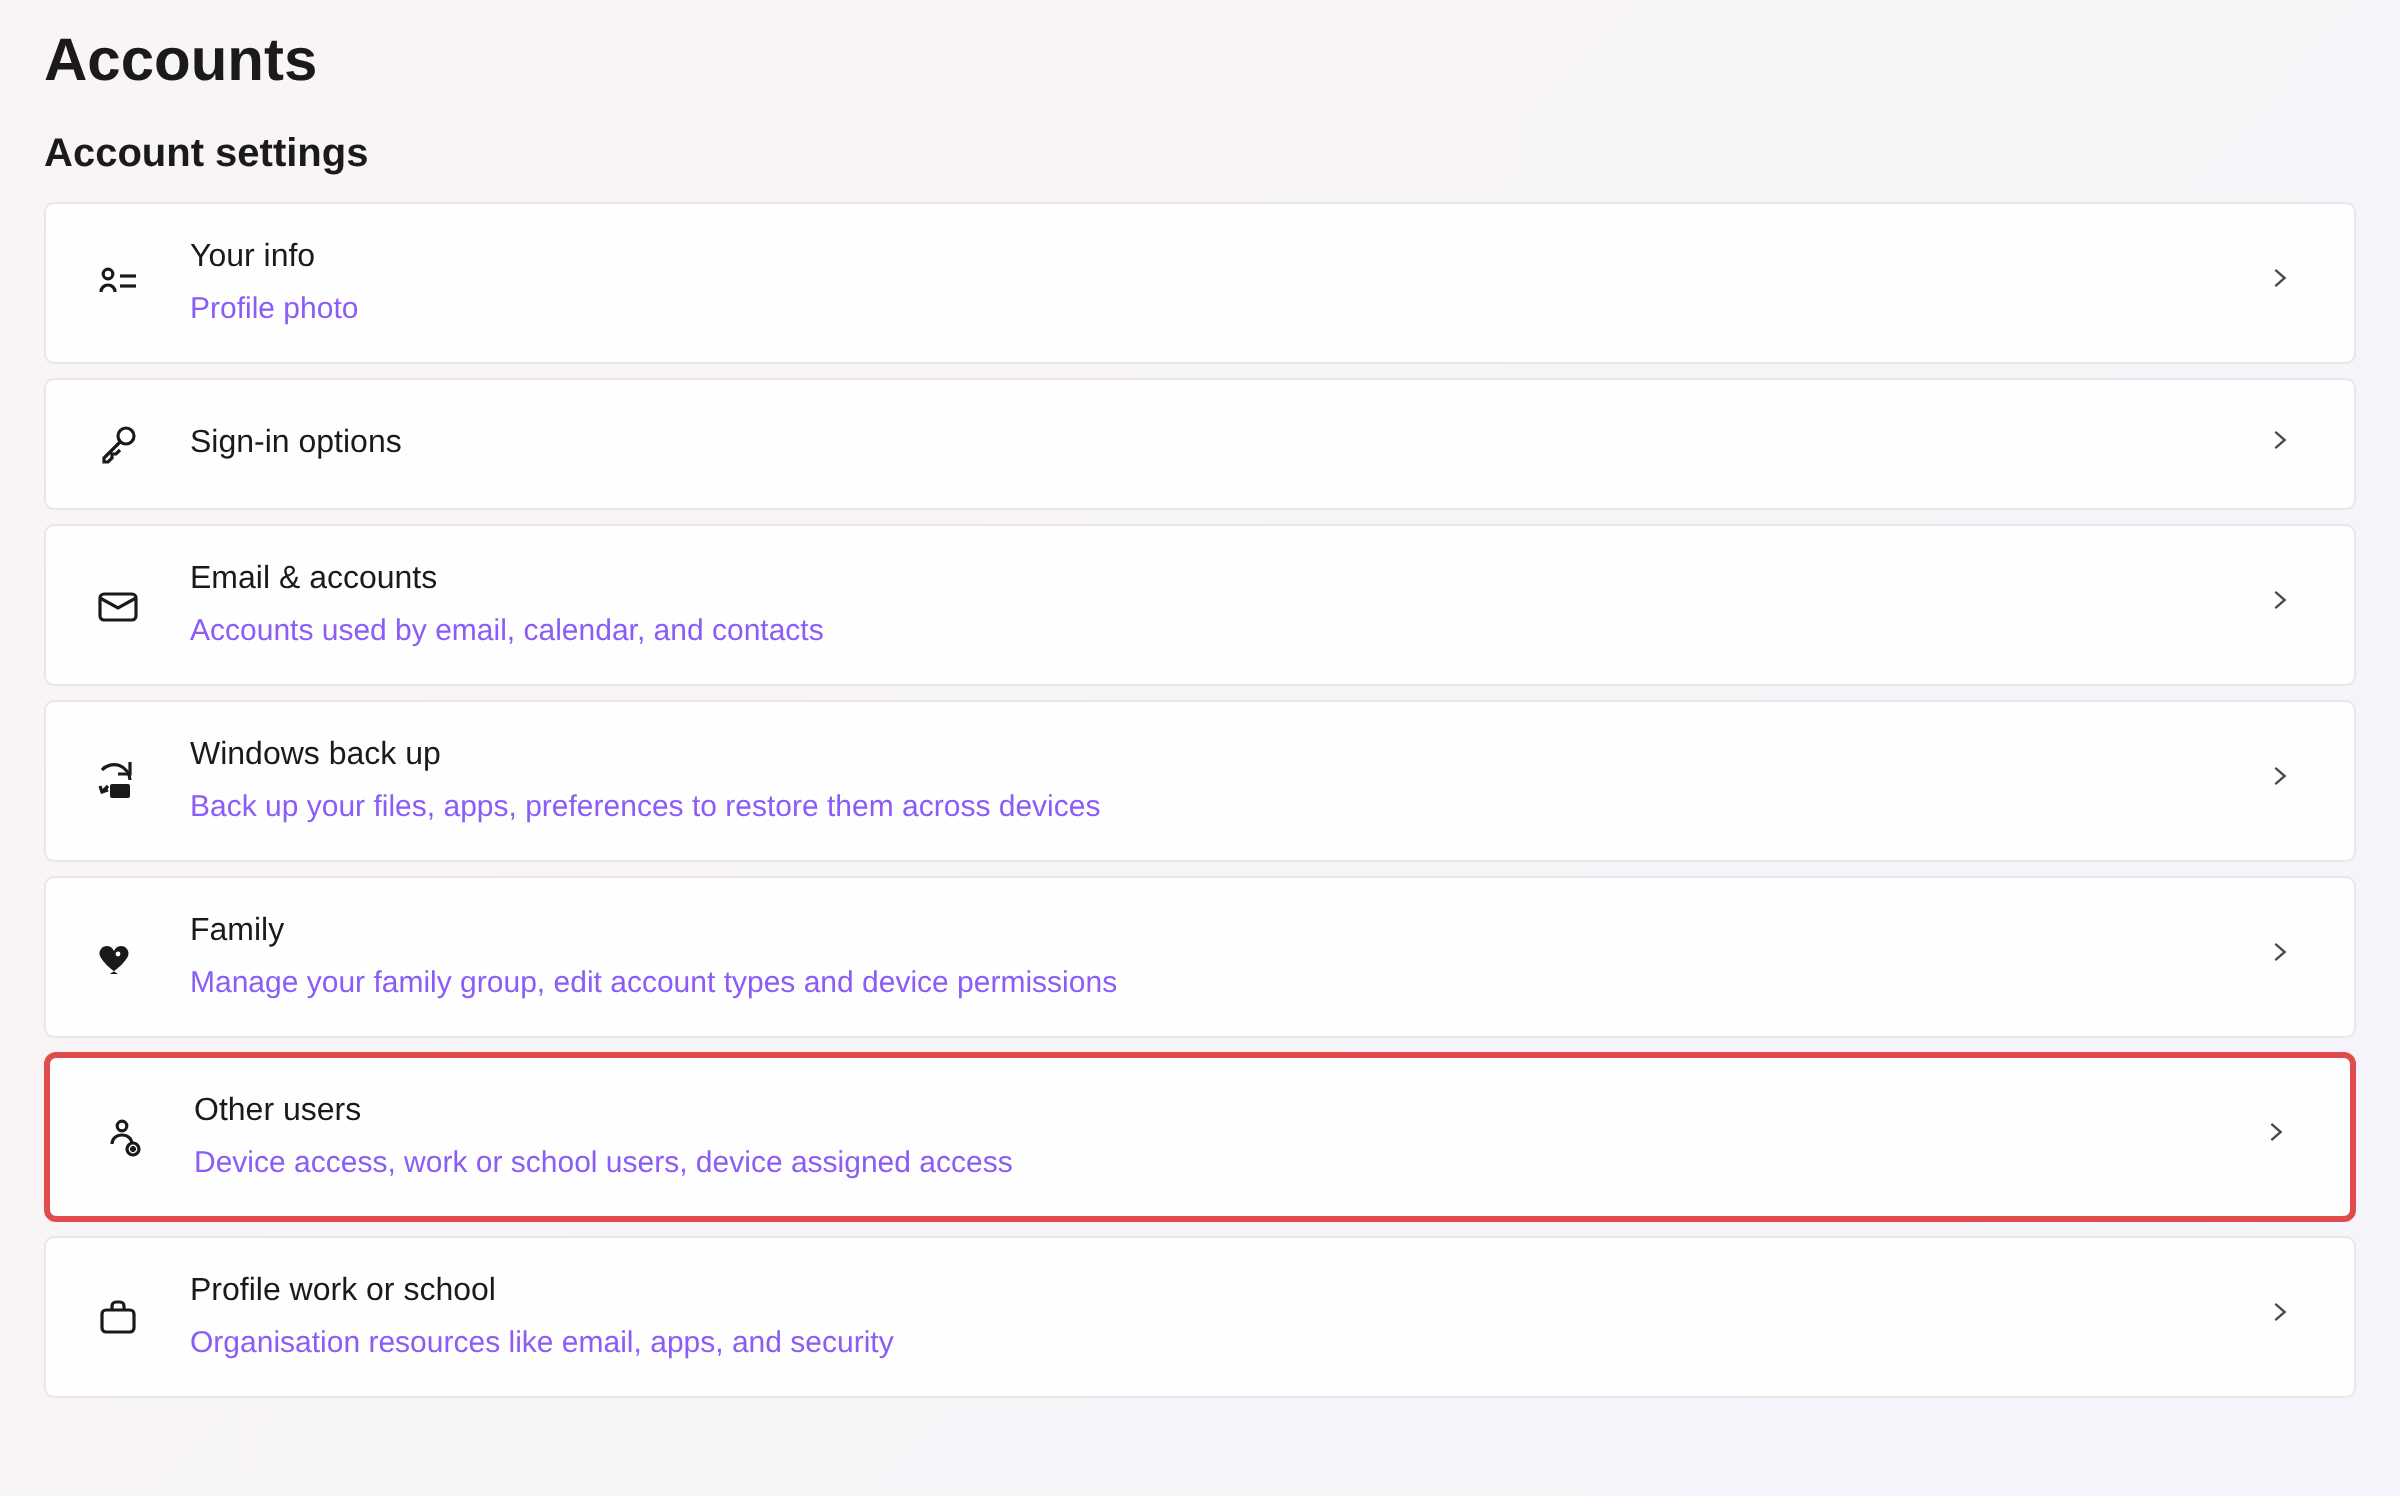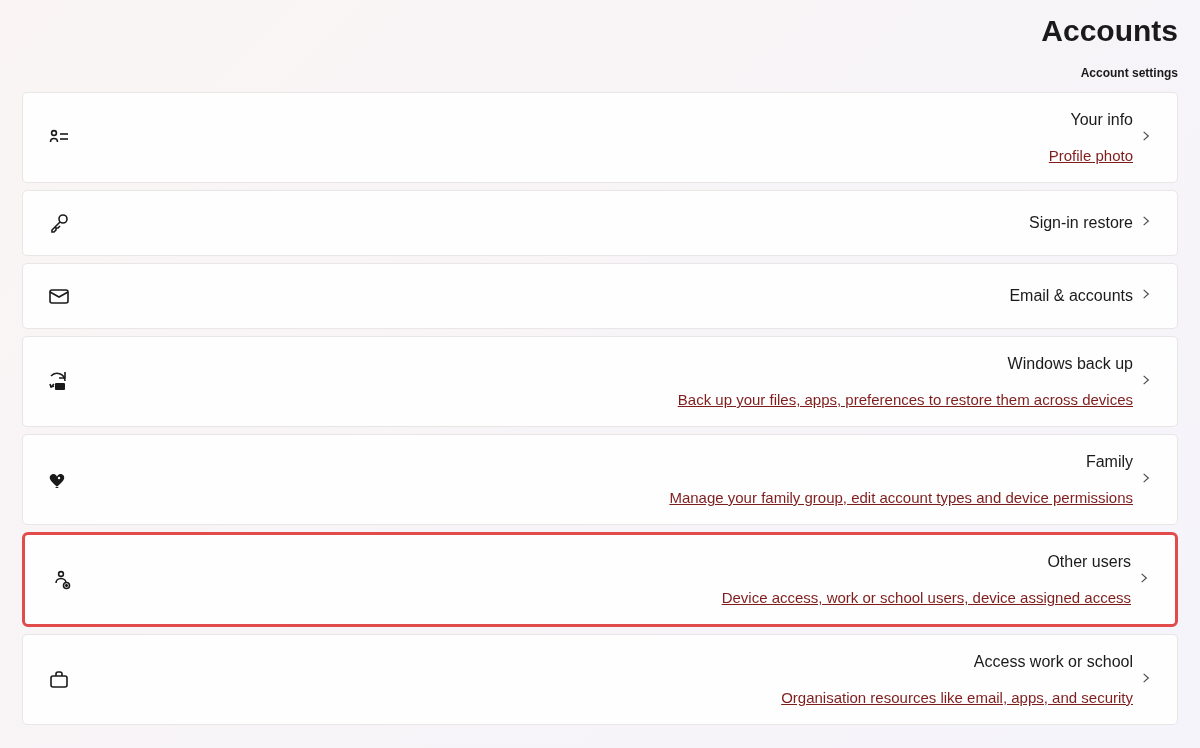--- a/index.html
+++ b/index.html
@@ -6,29 +6,28 @@
   body {
     font-family: "Segoe UI", -apple-system, BlinkMacSystemFont, sans-serif;
     background: linear-gradient(135deg, #faf5f4 0%, #f5f4fb 100%);
     width: 1200px;
     height: 748px;
     overflow: hidden;
     color: #1a1a1a;
   }
   .page {
     padding: 14px 22px;
-    text-align: right;
   }
   .page-title {
     font-size: 30px;
     font-weight: 600;
     margin-bottom: 18px;
   }
   .section-title {
-    font-size: 12px;
+    font-size: 20px;
     font-weight: 600;
     margin-bottom: 12px;
   }
   .list {
     display: flex;
     flex-direction: column;
     gap: 7px;
   }
   .item {
     background: #fefefe;
@@ -57,31 +56,30 @@
     height: 24px;
     stroke: #1a1a1a;
     fill: none;
     stroke-width: 1.6;
   }
   .item-text {
     flex: 1 1 auto;
     margin-left: 22px;
     display: flex;
     flex-direction: column;
-    gap: 18px;
+    gap: 8px;
   }
   .item-title {
     font-size: 16px;
     font-weight: 500;
     color: #1a1a1a;
   }
   .item-desc {
     font-size: 15px;
-    color: #7f1d1d;
-    text-decoration: underline;
+    color: #8b5cf6;
   }
   .chevron {
     flex: 0 0 20px;
     color: #5b5b5b;
   }
   .chevron svg {
     width: 14px;
     height: 14px;
     stroke: #4a4a4a;
     fill: none;
@@ -118,38 +116,39 @@
     </div>
 
     <div class="item">
       <span class="item-icon">
         <svg viewBox="0 0 24 24">
             <circle cx="16" cy="8" r="4"></circle>
             <path d="M13 11l-8 8v2h2l2-2v-2h2l2-2"></path>
           </svg>
       </span>
       <div class="item-text">
-        <span class="item-title">Sign-in restore</span>
+        <span class="item-title">Sign-in options</span>
       </div>
       <span class="chevron">
         <svg viewBox="0 0 24 24">
             <polyline points="8 5 16 12 8 19"></polyline>
           </svg>
       </span>
     </div>
 
     <div class="item">
       <span class="item-icon">
         <svg viewBox="0 0 24 24">
             <rect x="3" y="6" width="18" height="13" rx="2"></rect>
             <polyline points="3 8 12 13 21 8"></polyline>
           </svg>
       </span>
       <div class="item-text">
         <span class="item-title">Email &amp; accounts</span>
+        <span class="item-desc">Accounts used by email, calendar, and contacts</span>
       </div>
       <span class="chevron">
         <svg viewBox="0 0 24 24">
             <polyline points="8 5 16 12 8 19"></polyline>
           </svg>
       </span>
     </div>
 
     <div class="item">
       <span class="item-icon">
@@ -212,21 +211,21 @@
     </div>
 
     <div class="item">
       <span class="item-icon">
         <svg viewBox="0 0 24 24">
             <rect x="4" y="8" width="16" height="11" rx="2"></rect>
             <path d="M9 8V6a2 2 0 0 1 2-2h2a2 2 0 0 1 2 2v2"></path>
           </svg>
       </span>
       <div class="item-text">
-        <span class="item-title">Access work or school</span>
+        <span class="item-title">Profile work or school</span>
         <span class="item-desc">Organisation resources like email, apps, and security</span>
       </div>
       <span class="chevron">
         <svg viewBox="0 0 24 24">
             <polyline points="8 5 16 12 8 19"></polyline>
           </svg>
       </span>
     </div>
 
   </div>

